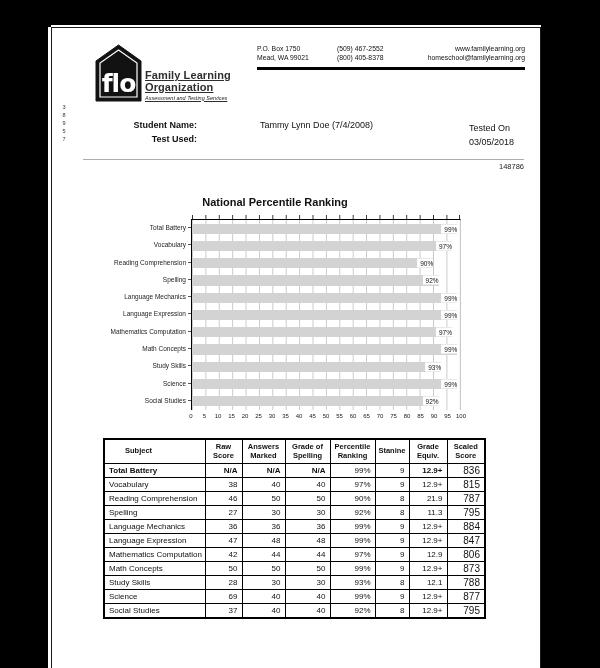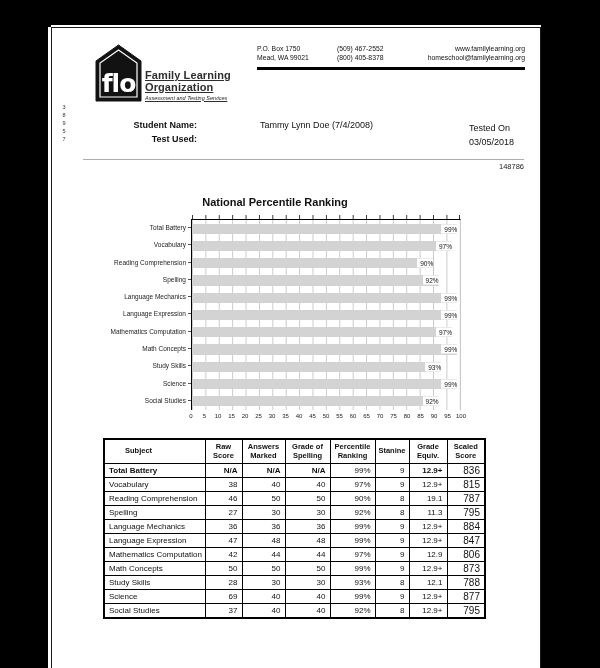--- a/index.html
+++ b/index.html
@@ -306,21 +306,21 @@
           <td>12.9+</td>
           <td class="scaled">815</td>
         </tr>
         <tr>
           <td class="subject">Reading Comprehension</td>
           <td>46</td>
           <td>50</td>
           <td>50</td>
           <td>90%</td>
           <td>8</td>
-          <td>19.1</td>
+          <td>21.9</td>
           <td class="scaled">787</td>
         </tr>
         <tr>
           <td class="subject">Spelling</td>
           <td>27</td>
           <td>30</td>
           <td>30</td>
           <td>92%</td>
           <td>8</td>
           <td>11.3</td>

